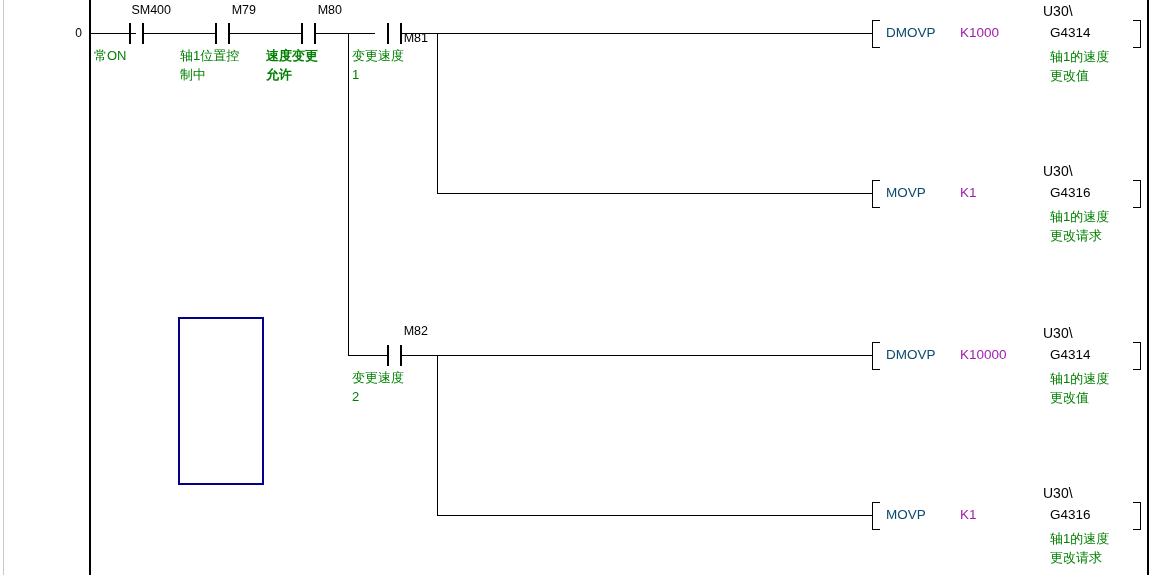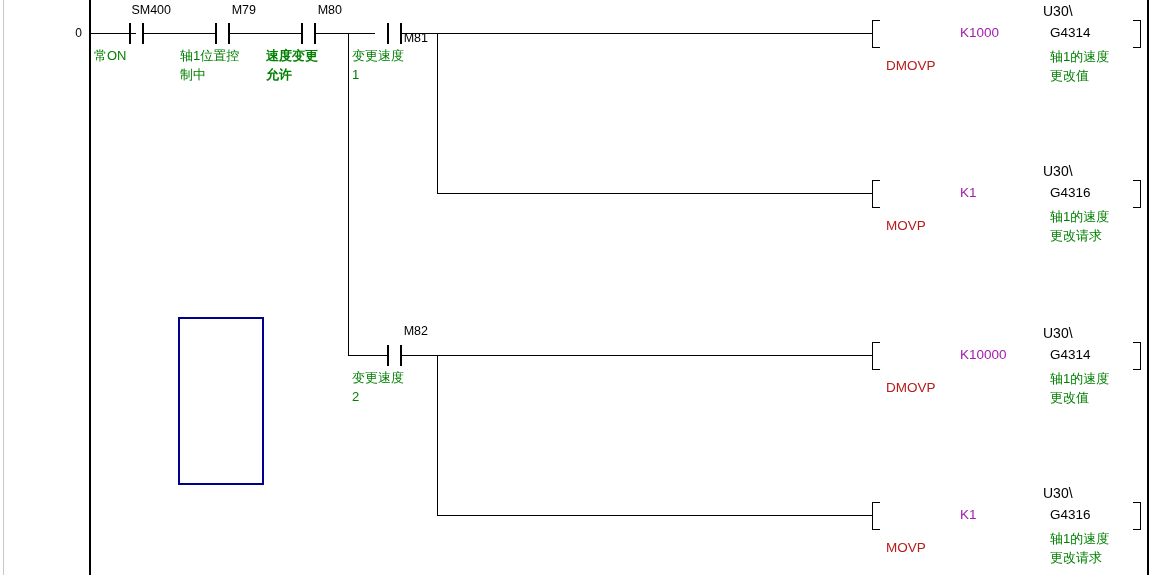--- a/index.html
+++ b/index.html
@@ -56,23 +56,22 @@
   .instr .brk{
     position:absolute;top:0;
     width:7px;height:26px;
     border-top:1.6px solid #000;
     border-bottom:1.6px solid #000;
   }
   .instr .brk.open{left:0;border-left:1.6px solid #000;}
   .instr .brk.close{right:0;border-right:1.6px solid #000;}
   .instr .op{
     position:absolute;left:14px;top:5px;
-    font-size:13.5px;color:#b91c1c;line-height:16px;
-    white-space:nowrap;
-    margin-top:33px;
+    font-size:13.5px;color:#0c4a6e;line-height:16px;
+    white-space:nowrap;
   }
   .instr .arg1{
     position:absolute;top:5px;
     font-size:13.5px;color:#a21caf;line-height:16px;
     white-space:nowrap;
   }
   .instr .arg2{
     position:absolute;top:5px;
     font-size:13.5px;color:#000000;line-height:16px;
     white-space:nowrap;

